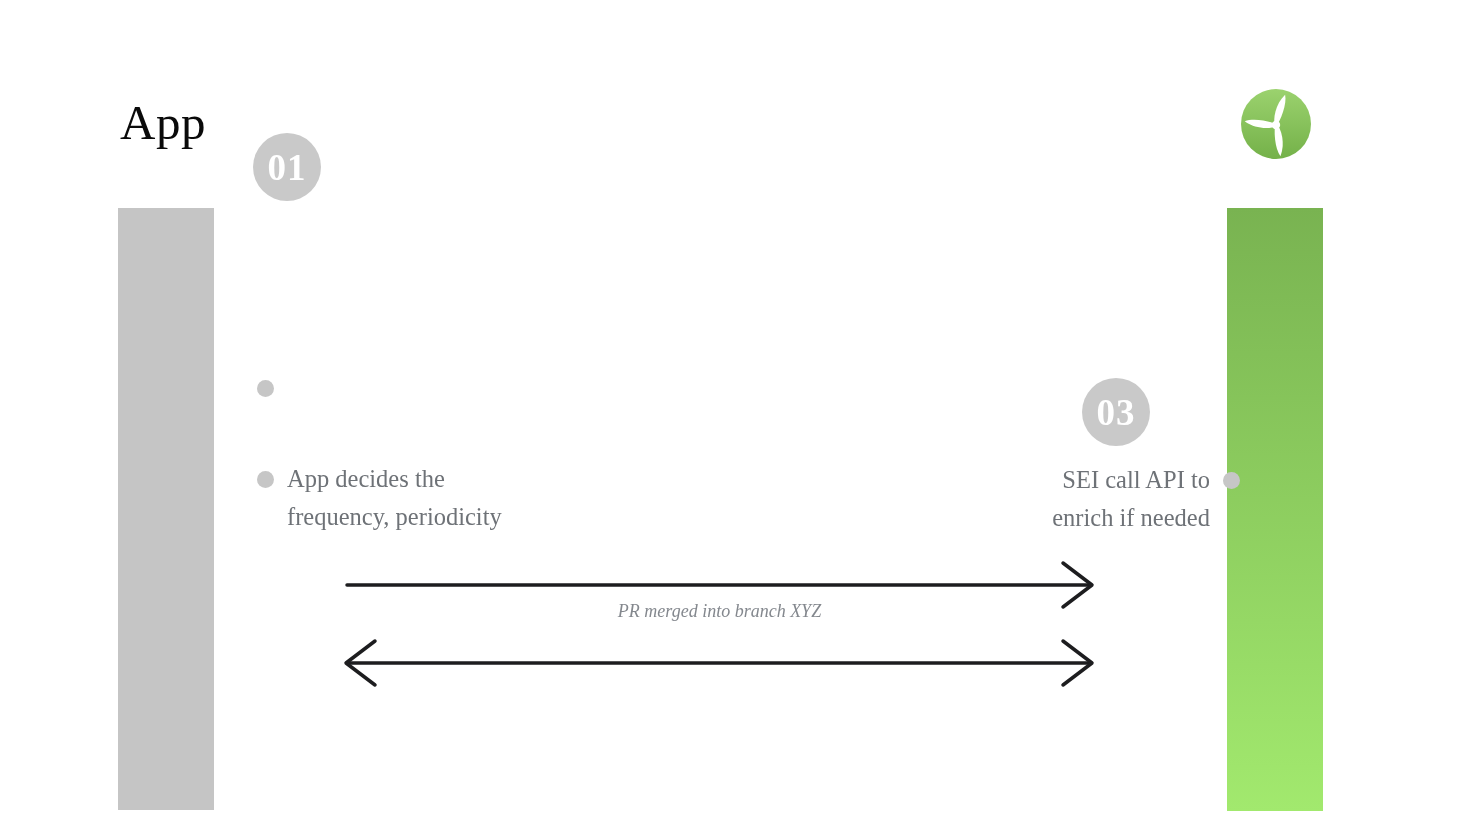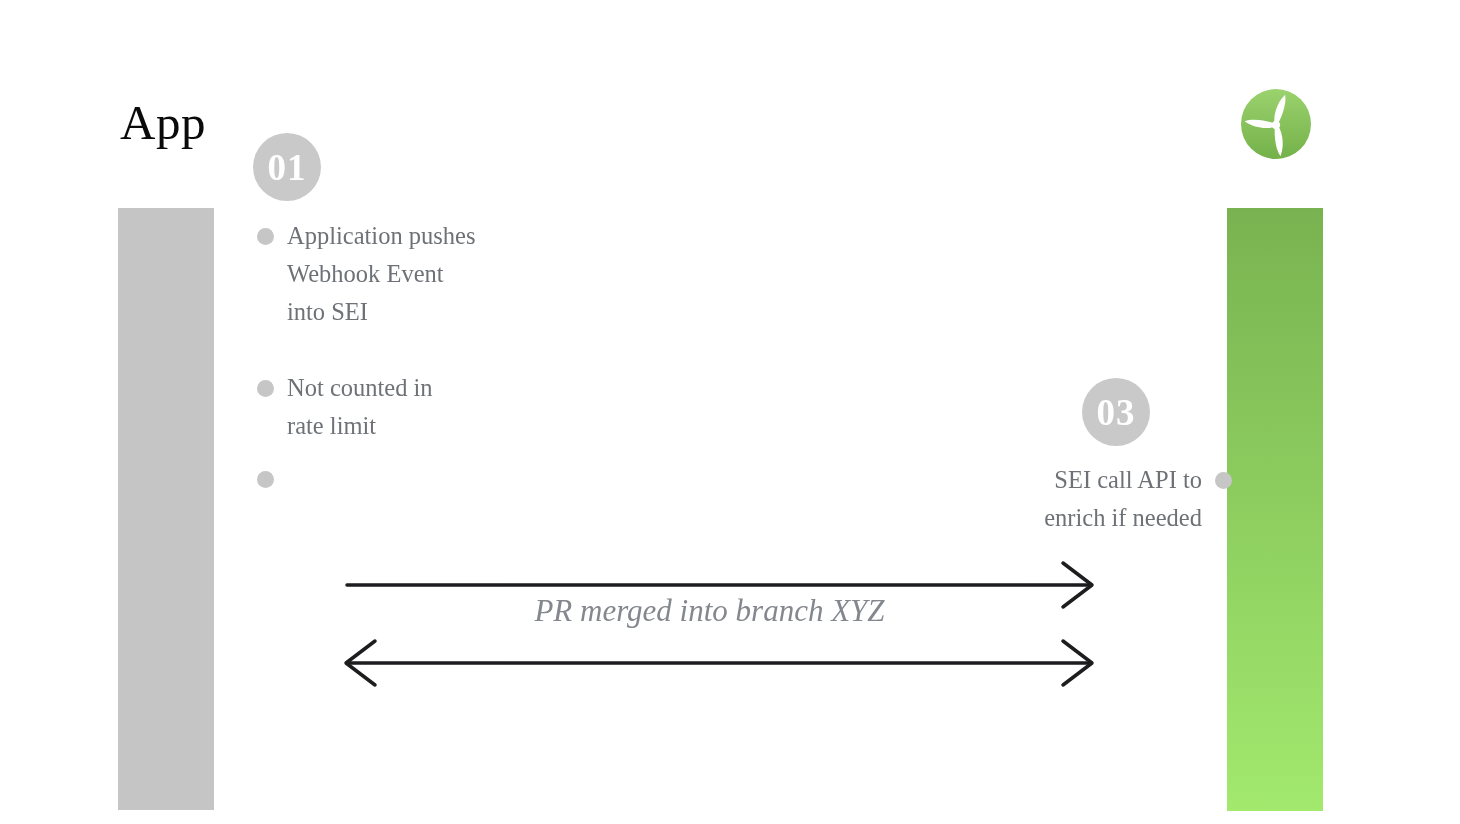--- a/index.html
+++ b/index.html
@@ -84,46 +84,46 @@
     margin: 0 0 0 13px;
     font-size: 24.5px;
     line-height: 38px;
     color: var(--text-gray, #6e7277);
     white-space: pre-line;
   }
   .note-1 { left: 257px; top: 217px; }
   .note-2 { left: 257px; top: 369px; }
   .note-3 { left: 257px; top: 460px; }
 
-  .note-right { right: 272px; top: 461px; }
+  .note-right { right: 264px; top: 461px; }
   .note-right p {
     margin: 0 13px 0 0;
     text-align: right;
   }
 
   .arrows {
     position: absolute;
     left: 340px;
     top: 553px;
   }
   .arrows line, .arrows polyline {
     stroke: var(--arrow-color, #1d1d1f);
     stroke-width: 3.5;
     fill: none;
     stroke-linecap: round;
     stroke-linejoin: round;
   }
 
   .alabel {
     position: absolute;
-    left: 337px;
+    left: 347px;
     width: 745px;
     text-align: center;
     font-style: italic;
-    font-size: 31px;
+    font-size: 18px;
     line-height: 30px;
     color: var(--label-gray, #84888e);
   }
   .alabel-1 { top: 596px; }
   .alabel-2 { top: 680px; }
 </style>
 </head>
 <body>
 
 <div class="slide">
@@ -151,33 +151,27 @@
     </svg>
   </div>
 
   <div class="badge badge-1">
     <span>01</span>
   </div>
   <div class="badge badge-2">
     <span>03</span>
   </div>
 
-  <div class="note note-1">
-    <span class="dot"></span>
-    <p>Application pushes
-Webhook Event
-into SEI</p>
-  </div>
   <div class="note note-2">
     <span class="dot"></span>
-    <p>Not counted in
-rate limit</p>
   </div>
   <div class="note note-3">
     <span class="dot"></span>
+    <p>App decides the
+frequency, periodicity</p>
   </div>
 
   <div class="note note-right">
     <p>SEI call API to
 enrich if needed</p>
     <span class="dot"></span>
   </div>
 
   <svg class="arrows" width="770" height="140" viewBox="0 0 770 140">
     <g>

